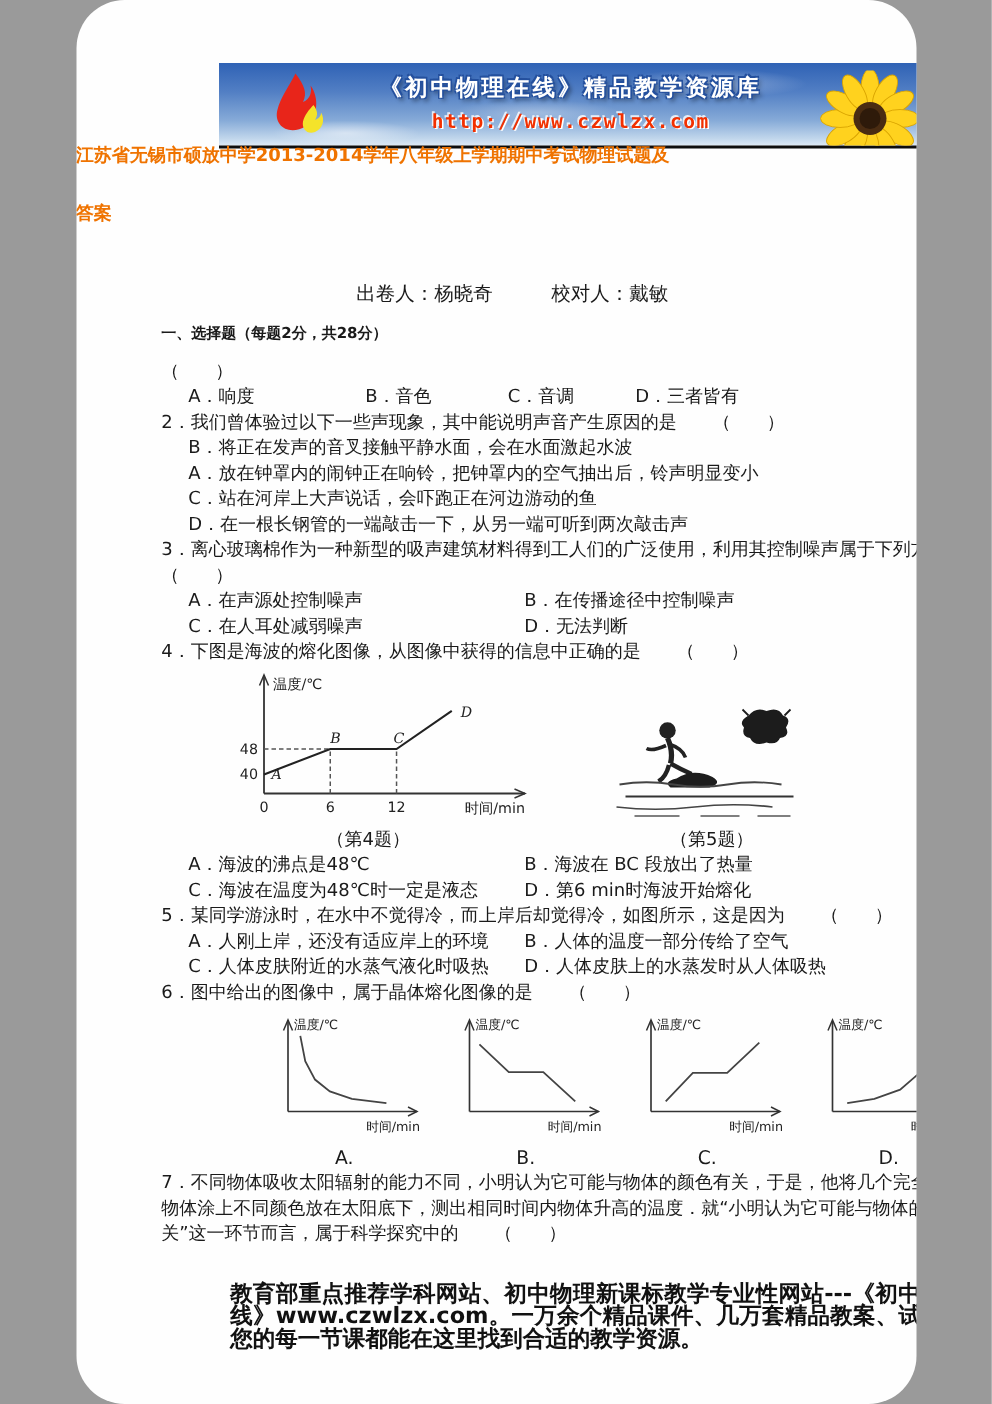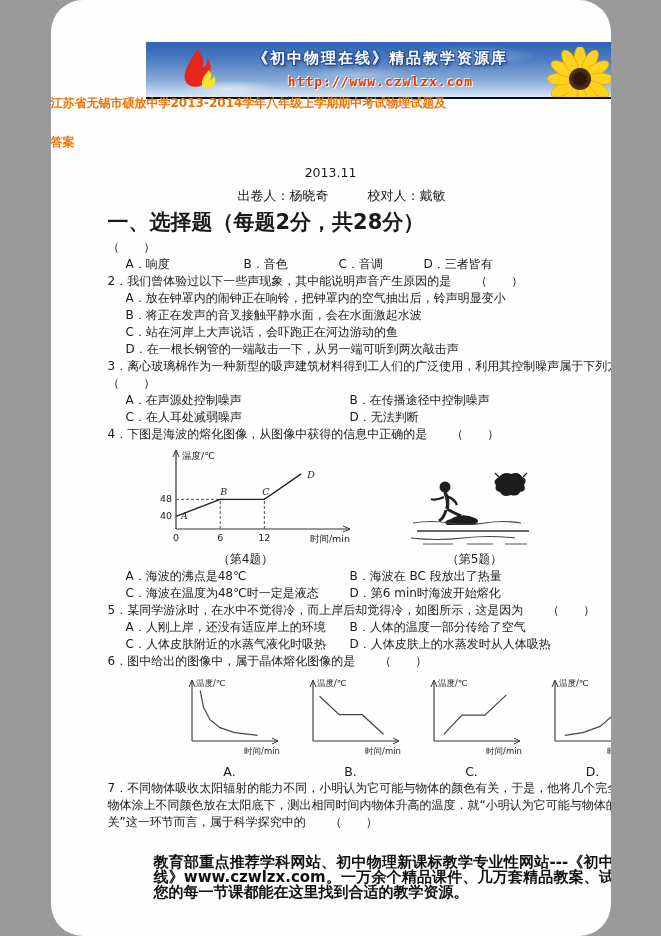--- a/index.html
+++ b/index.html
@@ -24,21 +24,21 @@
   .sunflower{position:absolute;right:2px;bottom:-6px;z-index:2;}
 
   
   .doc-title{position:absolute;top:84px;left:0;width:100%;text-align:left;
              font-weight:bold;font-size:12px;line-height:39px;}
   .doc-date{position:absolute;top:165px;left:0;width:100%;text-align:center;font-size:12.5px;}
   .doc-authors{position:absolute;top:187px;left:11px;width:100%;text-align:center;font-size:13px;}
 
   
   .content{position:absolute;top:214px;left:57px;width:548px;font-size:12px;line-height:17px;}
-  .sec{font-size:21px;font-weight:bold;margin:0 0 8px 0;}
+  .sec{font-size:10px;font-weight:bold;margin:0 0 8px 0;}
   .content p{margin:0;}
   .ind{padding-left:18px;}
   .opts4 .o1{display:inline-block;width:118px;}
   .opts4 .o2{display:inline-block;width:95px;}
   .opts4 .o3{display:inline-block;width:85px;}
   .two .l{display:inline-block;width:224px;}
 
   .figrow{display:flex;align-items:flex-end;gap:55px;margin:4px 0 2px 30px;}
   .fig{text-align:center;}
   .fig figcaption{font-size:12px;line-height:14px;margin-top:1px;}
@@ -85,37 +85,36 @@
       </g>
       <circle cx="38" cy="32" r="11" fill="#4a2c12"></circle>
       <circle cx="38" cy="32" r="7" fill="#2e1a0a"></circle>
     </svg>
   </div>
 
   <div class="doc-title" style="color:#ef7300;">
     <div>江苏省无锡市硕放中学2013-2014学年八年级上学期期中考试物理试题及</div>
     <div>答案</div>
   </div>
-  <div class="doc-date">2013.11</div>
   <div class="doc-authors">出卷人：杨晓奇　　　校对人：戴敏</div>
 
   <div class="content">
     <h2 class="sec">一、选择题（每题2分，共28分）</h2>
 
     <div>
       <p>（　　）</p>
       <p class="ind opts4">
         <span class="o1">A．响度</span><span class="o2">B．音色</span><span class="o3">C．音调</span><span>D．三者皆有</span>
       </p>
     </div>
 
     <div>
       <p>2．我们曾体验过以下一些声现象，其中能说明声音产生原因的是　　（　　）</p>
+      <p class="ind">B．将正在发声的音叉接触平静水面，会在水面激起水波</p>
       <p class="ind">A．放在钟罩内的闹钟正在响铃，把钟罩内的空气抽出后，铃声明显变小</p>
-      <p class="ind">B．将正在发声的音叉接触平静水面，会在水面激起水波</p>
       <p class="ind">C．站在河岸上大声说话，会吓跑正在河边游动的鱼</p>
       <p class="ind">D．在一根长钢管的一端敲击一下，从另一端可听到两次敲击声</p>
     </div>
 
     <div>
       <p>3．离心玻璃棉作为一种新型的吸声建筑材料得到工人们的广泛使用，利用其控制噪声属于下列方法中的　　（　　）</p>
       <p class="ind two">
         <span class="l">A．在声源处控制噪声</span><span>B．在传播途径中控制噪声</span>
       </p>
       <p class="ind two">

